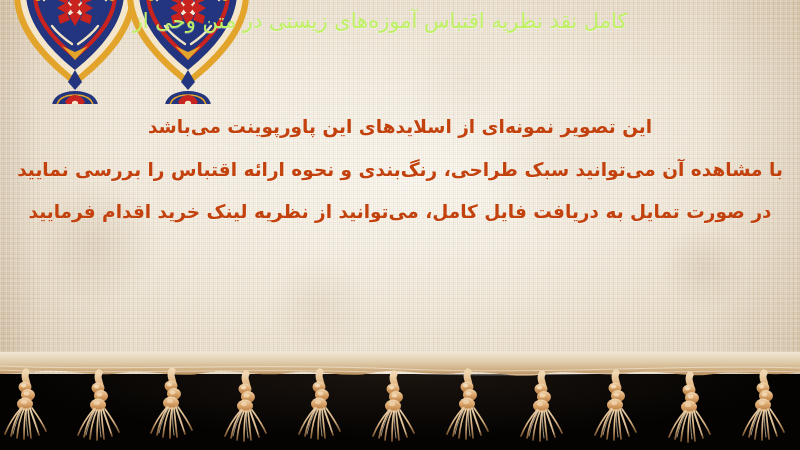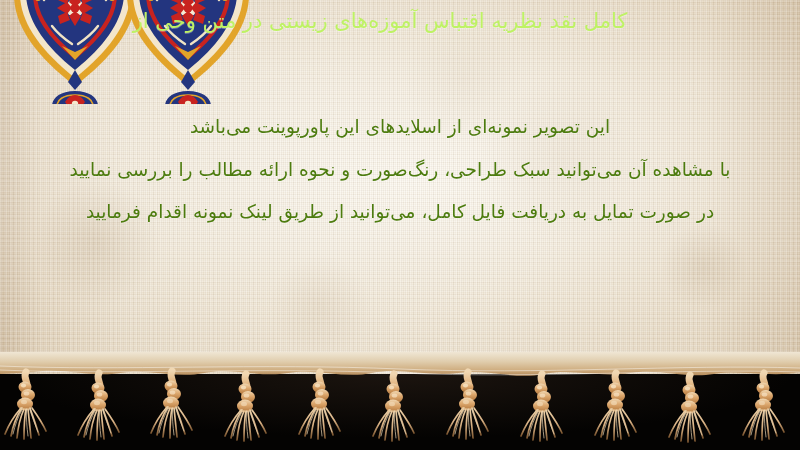--- a/index.html
+++ b/index.html
@@ -123,23 +123,23 @@
   .title-line.l1 { padding-right: 40px; }
 
   .body-block {
     position: absolute;
     top: 112px;
     left: 0; right: 0;
     text-align: center;
     padding: 0 12px;
   }
   .body-line {
-    color: #4d7c0f;
+    color: #c2410c;
     font-size: 18.5px;
-    font-weight: 400;
+    font-weight: 700;
     line-height: 29px;
     direction: rtl;
     margin-bottom: 13px;
     text-shadow: 0 1px 0 rgba(255,255,255,0.28);
   }
   .body-line.b1 { margin-bottom: 14px; }
 
   
   .backdrop {
     position: absolute;
@@ -352,18 +352,18 @@
   </svg>
 
   <div class="text-layer">
 
     <div class="title-block">
       <div class="title-line l1">کامل نقد نظریه اقتباس آموزه‌های زیستی در متن وحی از</div>
     </div>
 
     <div class="body-block">
       <div class="body-line b1">این تصویر نمونه‌ای از اسلایدهای این پاورپوینت می‌باشد</div>
-      <div class="body-line b2">با مشاهده آن می‌توانید سبک طراحی، رنگ‌صورت و نحوه ارائه مطالب را بررسی نمایید</div>
-      <div class="body-line b3">در صورت تمایل به دریافت فایل کامل، می‌توانید از طریق لینک نمونه اقدام فرمایید</div>
+      <div class="body-line b2">با مشاهده آن می‌توانید سبک طراحی، رنگ‌بندی و نحوه ارائه اقتباس را بررسی نمایید</div>
+      <div class="body-line b3">در صورت تمایل به دریافت فایل کامل، می‌توانید از نظریه لینک خرید اقدام فرمایید</div>
     </div>
 
   </div>
 </div>
 
 </body></html>

